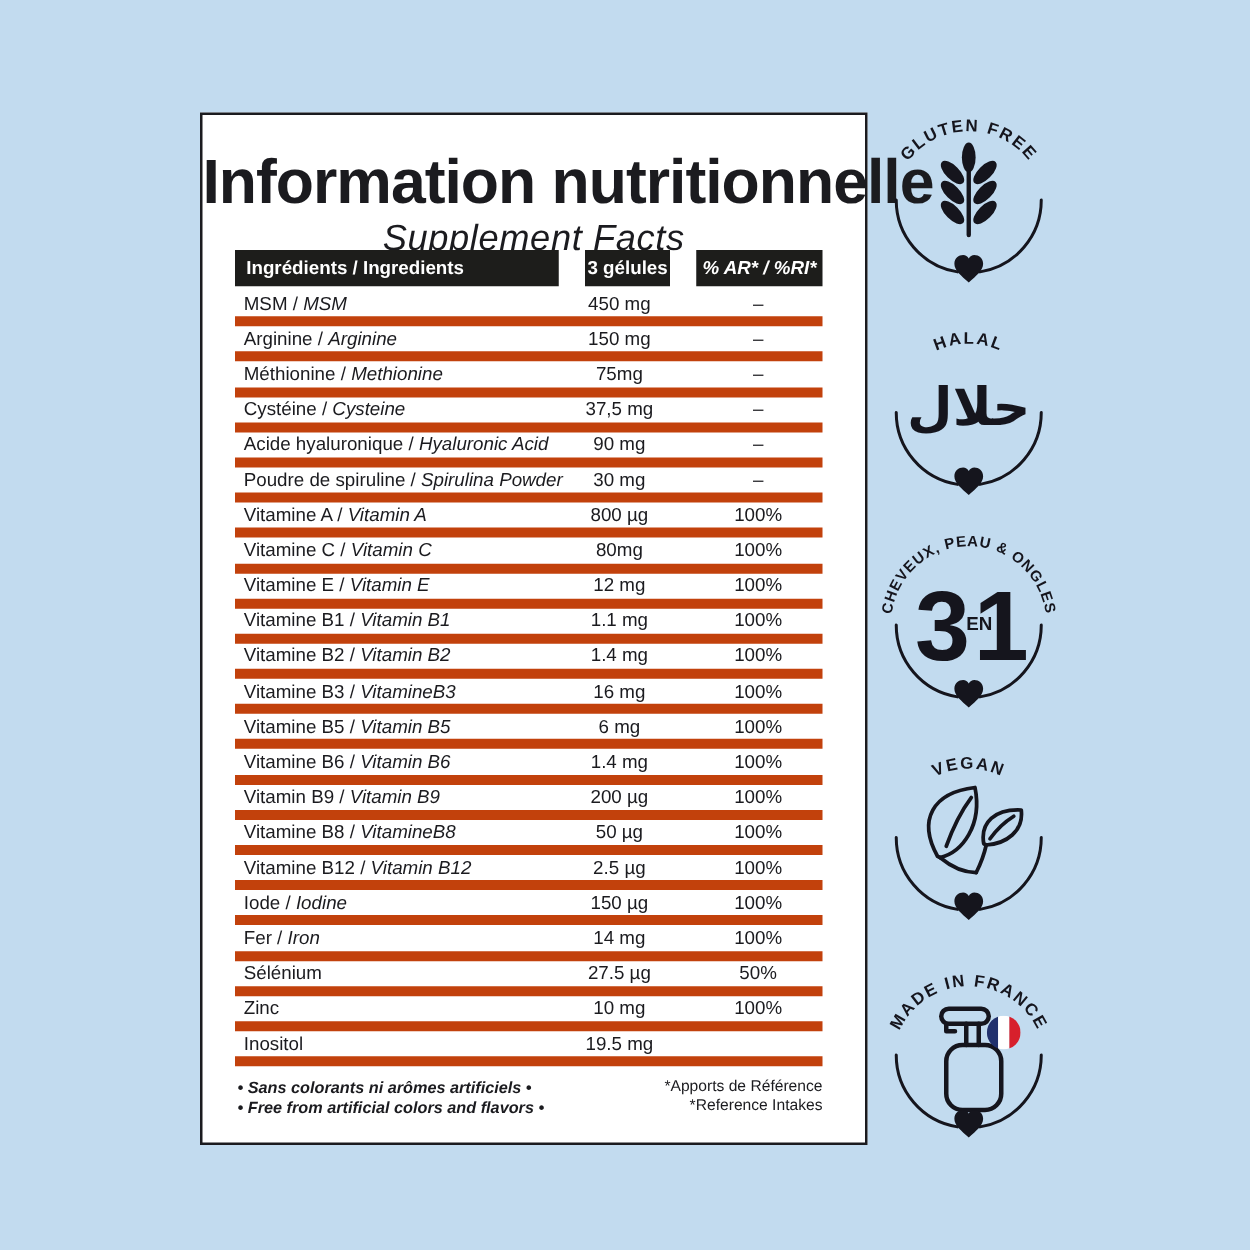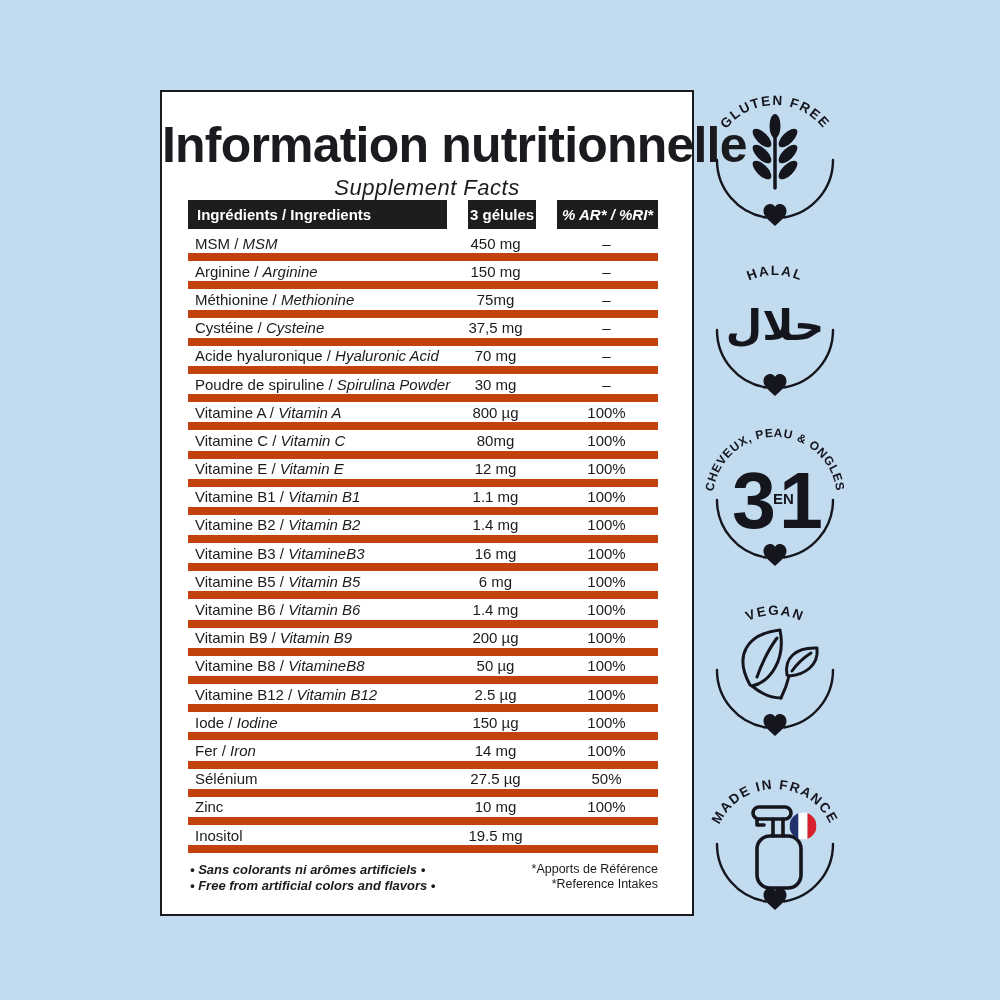--- a/index.html
+++ b/index.html
@@ -4,21 +4,21 @@
 <style>
   html,body{margin:0;padding:0;}
   .page{position:relative;width:1000px;height:1000px;background:#c2dbef;
         font-family:"Liberation Sans", sans-serif;color:#1b1b1f;overflow:hidden;}
 
   
   .card{position:absolute;left:160px;top:90px;width:534px;height:826px;
         background:#ffffff;border:2px solid #1b1b1f;box-sizing:border-box;}
   .title{margin-top:24px;text-align:center;font-size:50px;font-weight:700;
          letter-spacing:-0.8px;white-space:nowrap;}
-  .subtitle{margin-top:1px;text-align:center;font-size:22px;font-style:italic;
+  .subtitle{margin-top:1px;text-align:center;font-size:29px;font-style:italic;
             font-weight:500;letter-spacing:0.5px;}
 
   .table-wrap{position:absolute;left:26px;top:108px;width:470px;}
   .thead{display:flex;gap:21px;}
   .thead .cell{background:#1d1d1b;color:#ffffff;height:29px;display:flex;
                align-items:center;font-size:15px;font-weight:700;box-sizing:border-box;}
   .h-name{width:272px;padding-left:9px;}
   .h-qty{width:72px;justify-content:center;}
   .h-pct{width:106px;justify-content:center;font-style:italic;}
 
@@ -81,21 +81,21 @@
             <div class="c-qty">75mg</div>
             <div class="c-pct">–</div>
           </div>
           <div class="trow">
             <div class="c-name"><span>Cystéine</span><span> / </span><em>Cysteine</em></div>
             <div class="c-qty">37,5 mg</div>
             <div class="c-pct">–</div>
           </div>
           <div class="trow">
             <div class="c-name"><span>Acide hyaluronique</span><span> / </span><em>Hyaluronic Acid</em></div>
-            <div class="c-qty">70 mg</div>
+            <div class="c-qty">90 mg</div>
             <div class="c-pct">–</div>
           </div>
           <div class="trow">
             <div class="c-name"><span>Poudre de spiruline</span><span> / </span><em>Spirulina Powder</em></div>
             <div class="c-qty">30 mg</div>
             <div class="c-pct">–</div>
           </div>
           <div class="trow">
             <div class="c-name"><span>Vitamine A</span><span> / </span><em>Vitamin A</em></div>
             <div class="c-qty">800 µg</div>

